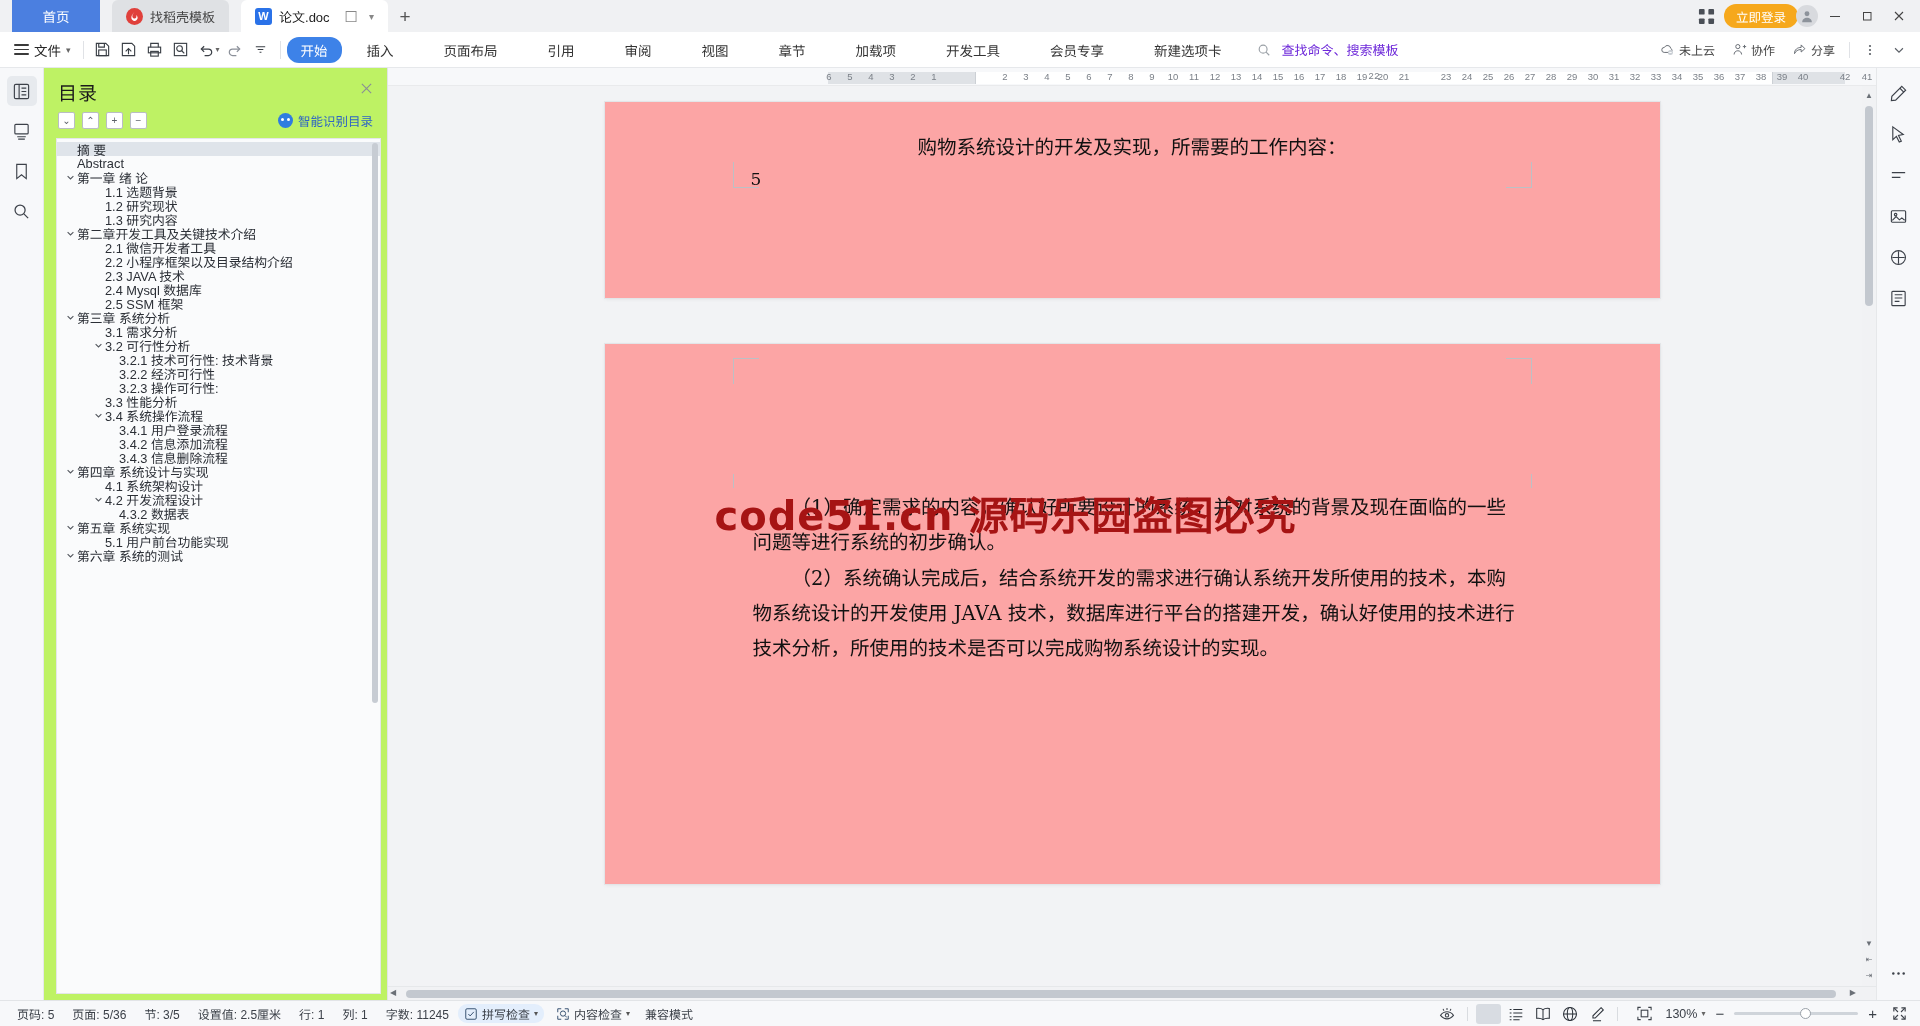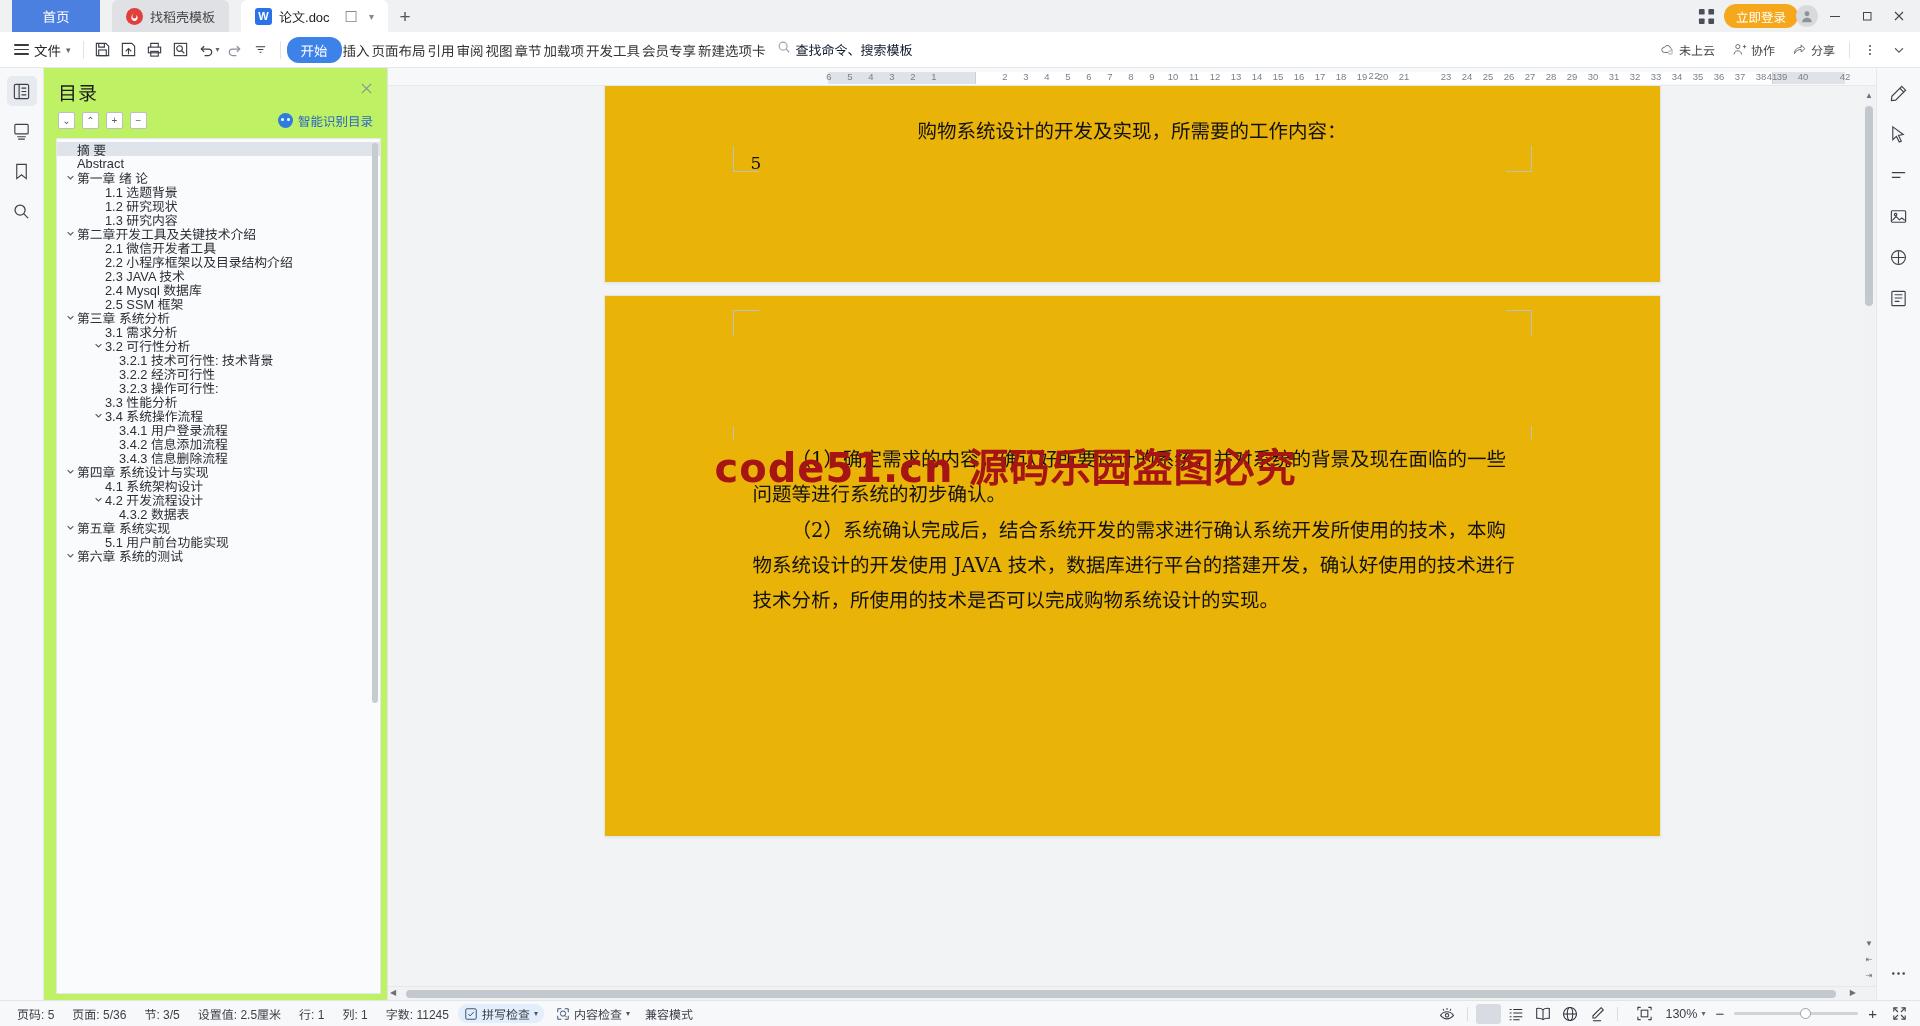--- a/index.html
+++ b/index.html
@@ -52,23 +52,23 @@
   
   .ribbon {
     height: 36px; background: #fff; display: flex; align-items: center;
     padding: 0 8px; flex: 0 0 36px; border-bottom: 1px solid #e6e8eb;
   }
   .rb-file { display: flex; align-items: center; gap: 5px; font-size: 13.5px; color: #262626; padding: 0 6px; }
   .hamb { display: inline-flex; flex-direction: column; gap: 3px; width: 15px; }
   .hamb i { display: block; height: 1.5px; background: #3a3a3a; border-radius: 1px; }
   .rb-iconbtn { width: 26px; height: 26px; display: flex; align-items: center; justify-content: center; }
   .rb-sep { width: 1px; height: 18px; background: #e0e2e6; margin: 0 6px; }
-  .rb-tab { font-size: 13.5px; color: #333; padding: 3px 1px; border-radius: 12px; white-space: nowrap; }
+  .rb-tab { font-size: 13.5px; color: #333; padding: 3px 25px; border-radius: 12px; white-space: nowrap; }
   .rb-tab.sel { background: #3d82e8; color: #fff; padding: 3px 14px; }
-  .rb-search { display: flex; align-items: flex-start; gap: 5px; font-size: 13px; color: #0f172a; margin-left: 10px; }
+  .rb-search { display: flex; align-items: center; gap: 11px; font-size: 13px; color: #6d28d9; margin-left: 10px; }
   .rb-right { margin-left: auto; display: flex; align-items: center; gap: 3px; }
   .rb-right .item { display: flex; align-items: center; gap: 4px; font-size: 12px; color: #454545; padding: 3px 7px; }
   .rb-vsep { width: 1px; height: 16px; background: #e0e2e6; margin: 0 4px; }
 
   
   .workspace { flex: 1 1 auto; display: flex; min-height: 0; background: #f2f3f5; }
 
   
   .rail { width: 44px; background: #f7f8fa; display: flex; flex-direction: column;
           align-items: center; padding-top: 8px; gap: 10px; border-right: 1px solid #e6e8ea; }
@@ -111,21 +111,21 @@
   .docarea { flex: 1 1 auto; position: relative; display: flex; flex-direction: column; min-width: 0; background: #f2f3f5; }
   .ruler { height: 18px; background: #f7f8fa; position: relative; border-bottom: 1px solid #e9eaec;
            display: flex; align-items: center; overflow: hidden; }
   .ruler-strip { position: absolute; left: 0; right: 0; top: 3px; height: 13px; }
   .rk { position: absolute; font-size: 9.5px; color: #7b8088; top: 0; transform: translateX(-50%); }
   .rgray { position: absolute; top: 1px; height: 12px; background: #dfe2e6; }
   .rwhite { position: absolute; top: 1px; height: 12px; background: #ffffff; border-left: 1px solid #ccd0d5; border-right: 1px solid #ccd0d5; }
 
   .canvas { flex: 1 1 auto; position: relative; overflow: hidden; padding-top: 0; }
   .page {
-    background: #eab308; margin: 0 auto; width: 1055px; position: relative;
+    background: #fca5a5; margin: 16px auto; width: 1055px; position: relative;
     box-shadow: 0 0 0 1px #e3e5e8, 0 1px 4px rgba(0,0,0,.08);
   }
   .page1 { height: 196px; }
   .pgap { height: 14px; }
   .page2 { height: 540px; }
   .doc-text { font-family: "DejaVu Serif", "Liberation Serif", serif; font-size: 19.5px;
               color: #111; line-height: 35.3px; }
   .center-line { text-align: center; }
   .corner { position: absolute; width: 26px; height: 26px; }
   .para { text-indent: 2em; margin: 0; }
@@ -615,21 +615,21 @@
             <span class="rk" style="left: 1226px;">31</span>
             <span class="rk" style="left: 1247px;">32</span>
             <span class="rk" style="left: 1268px;">33</span>
             <span class="rk" style="left: 1289px;">34</span>
             <span class="rk" style="left: 1310px;">35</span>
             <span class="rk" style="left: 1331px;">36</span>
             <span class="rk" style="left: 1352px;">37</span>
             <span class="rk" style="left: 1373px;">38</span>
             <span class="rk" style="left: 1394px;">39</span>
             <span class="rk" style="left: 1415px;">40</span>
-            <span class="rk" style="left: 1384px;">41</span>
+            <span class="rk" style="left: 1479px;">41</span>
             <span class="rk" style="left: 1457px;">42</span>
           </div>
       </div>
 
       <div class="canvas">
 
         <div class="page page1">
           <div class="doc-text center-line" style="padding-top:28px;">购物系统设计的开发及实现，所需要的工作内容：</div>
 
           <div class="corner" style="left:128px; top:60px; border-left:1px solid #bcc0c5; border-bottom:1px solid #bcc0c5;"></div>

